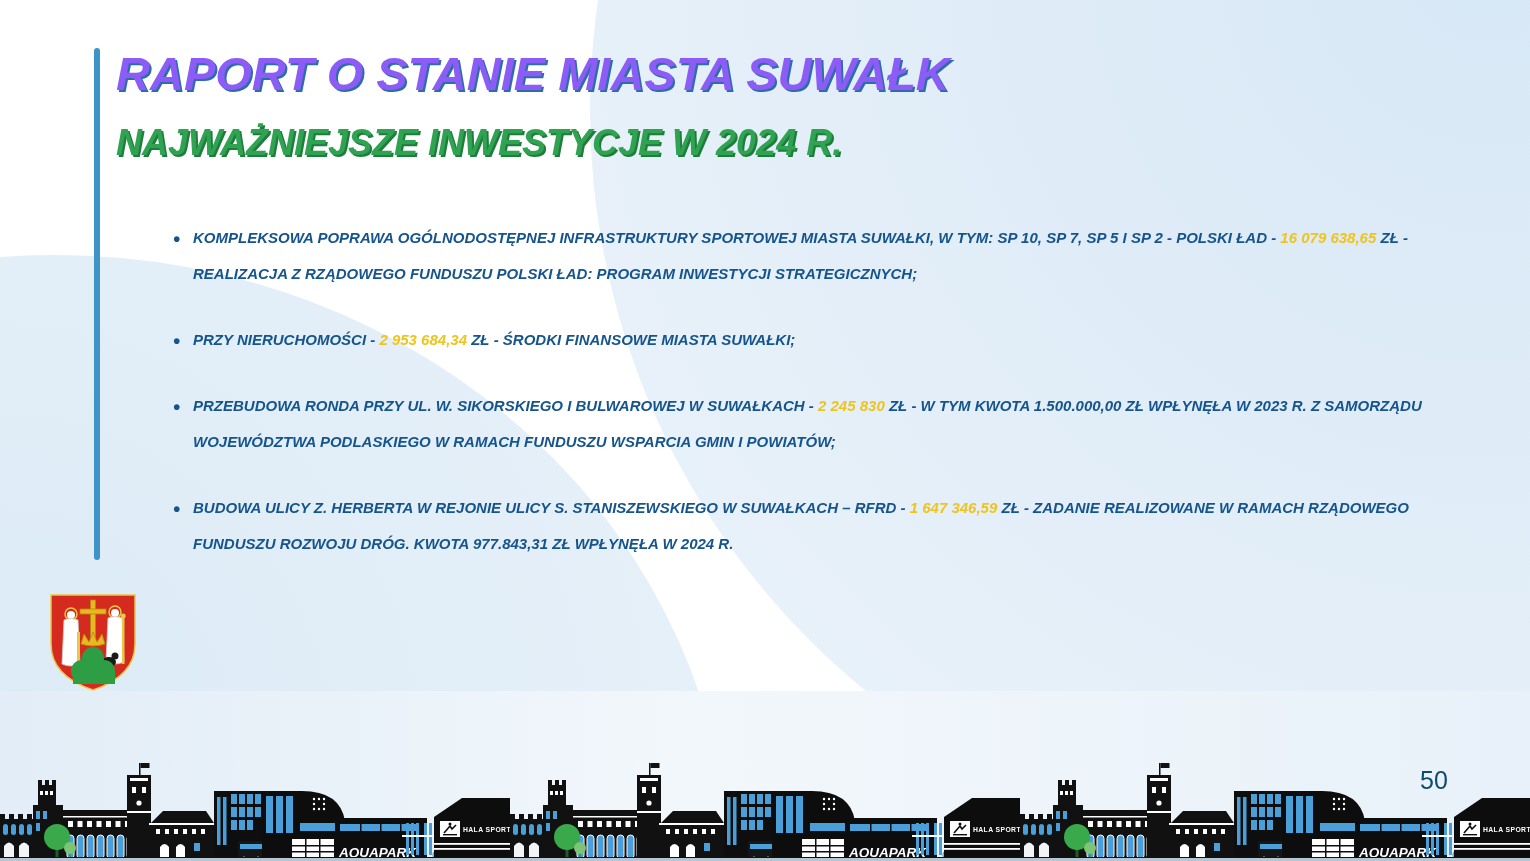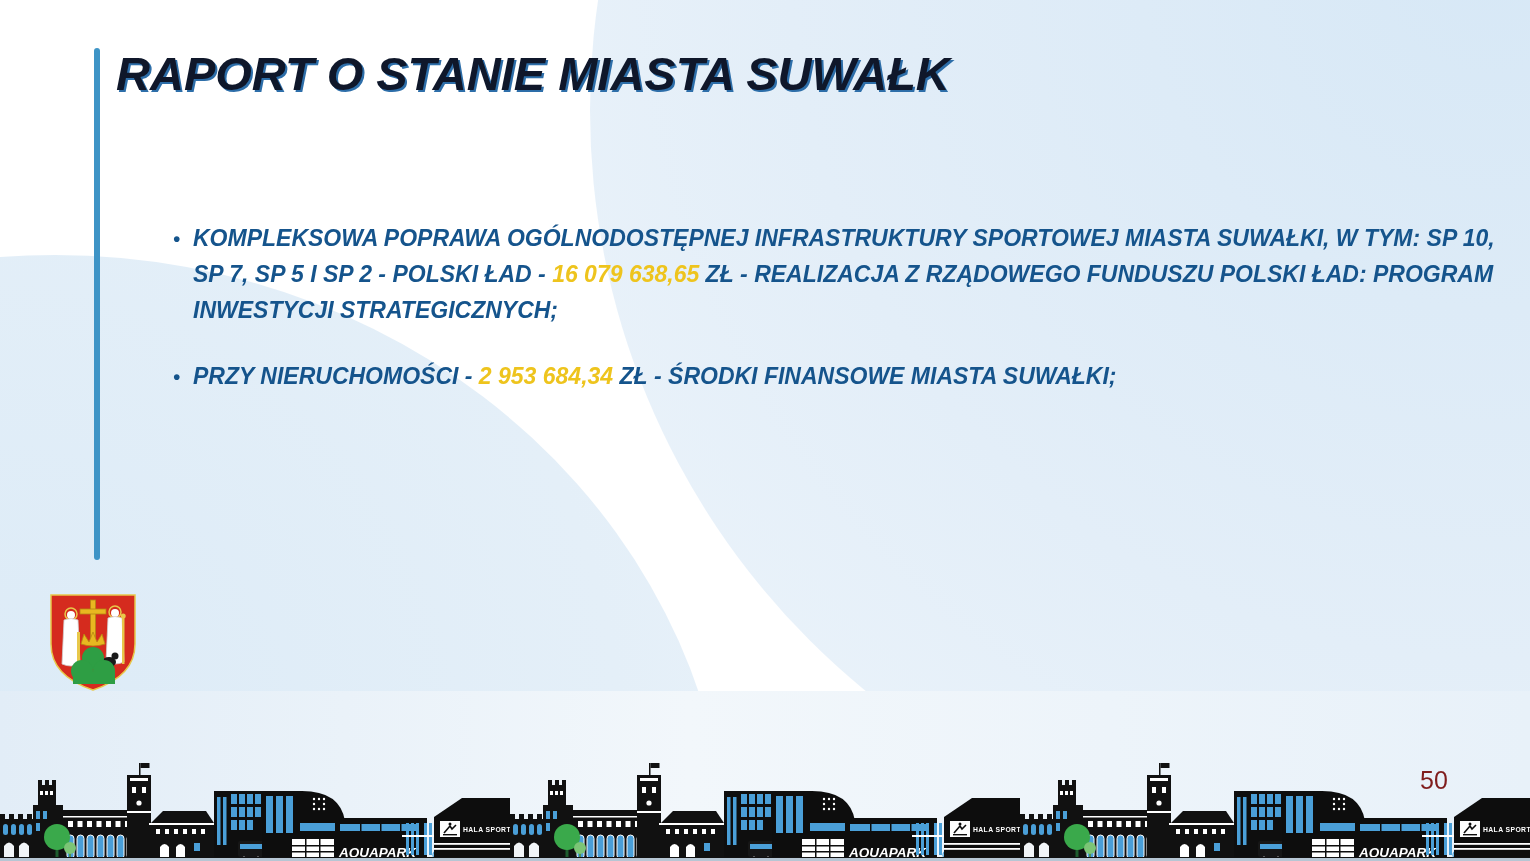--- a/index.html
+++ b/index.html
@@ -14,58 +14,61 @@
   .blob-left{width:1350px;height:1250px;left:-620px;top:255px;
       background:radial-gradient(circle at 45% 40%, #dcebf7 0%, #e4eff8 60%, #edf4fb 100%);}
   .bottom-band{position:absolute;left:0;bottom:0;width:1530px;height:170px;
       background:linear-gradient(to right,#e2edf7 0%,#f2f7fb 45%,#e8f1f9 100%);}
 
   .accent-line{position:absolute;left:94px;top:48px;width:6px;height:512px;
       background:#3e94c6;border-radius:3px;}
 
   .title{position:absolute;left:116px;top:46px;width:1100px;
       font-size:47px;font-weight:bold;font-style:italic;letter-spacing:0px;
-      color:#0f172a;text-shadow:2px 2px 0 #2d6ea9;white-space:nowrap;}
+      color:#8b5cf6;text-shadow:2px 2px 0 #2d6ea9;white-space:nowrap;}
   .subtitle{position:absolute;left:116px;top:122px;width:1000px;
       font-size:36px;font-weight:bold;font-style:italic;
       color:#2fa351;text-shadow:2px 2px 0 #1e7c3c;white-space:nowrap;}
 
   .bullets{position:absolute;left:193px;top:220px;width:1302px;
       margin:0;padding:0;list-style:none;}
   .bullets li{position:relative;margin:0 0 30px 0;padding-left:0;
-      font-size:23px;line-height:36px;font-weight:bold;font-style:italic;
+      font-size:15px;line-height:36px;font-weight:bold;font-style:italic;
       color:#15548c;}
   .bullets li::before{content:"\2022";position:absolute;left:-20px;top:1px;
       color:#15548c;font-size:20px;}
   .bullets .amount{color:#eec41d;}
 
   .coat-of-arms{position:absolute;left:47px;top:592px;width:92px;height:100px;}
 
   .page-number{position:absolute;left:1420px;top:766px;width:60px;
-      font-size:25px;color:#7f1d1d;font-weight:normal;}
+      font-size:25px;color:#0c4a6e;font-weight:normal;}
 
   .skyline{position:absolute;left:0;bottom:0;width:1530px;height:100px;}
   .ground-strip{position:absolute;left:0;bottom:0;width:1530px;height:3px;background:#b6c6d4;}
 </style>
 </head>
 <body>
 
 <div class="slide">
 
   <div class="blob blob-top-right"></div>
   <div class="blob blob-left"></div>
   <div class="bottom-band"></div>
 
   <div class="accent-line"></div>
 
   <div class="title">RAPORT O STANIE MIASTA SUWAŁK</div>
+  <div class="subtitle">NAJWAŻNIEJSZE INWESTYCJE W 2024 R.</div>
 
   <ul class="bullets">
       <li><span class="seg">KOMPLEKSOWA POPRAWA OGÓLNODOSTĘPNEJ INFRASTRUKTURY SPORTOWEJ MIASTA SUWAŁKI, W TYM: SP 10, SP 7, SP 5 I SP 2 - POLSKI ŁAD - </span><span class="amount">16 079 638,65</span><span class="seg"> ZŁ - REALIZACJA Z RZĄDOWEGO FUNDUSZU POLSKI ŁAD: PROGRAM INWESTYCJI STRATEGICZNYCH;</span></li>
       <li><span class="seg">PRZY NIERUCHOMOŚCI - </span><span class="amount">2 953 684,34</span><span class="seg"> ZŁ - ŚRODKI FINANSOWE MIASTA SUWAŁKI;</span></li>
+      <li><span class="seg">PRZEBUDOWA RONDA PRZY UL. W. SIKORSKIEGO I BULWAROWEJ W SUWAŁKACH - </span><span class="amount">2 245 830</span><span class="seg"> ZŁ - W TYM KWOTA 1.500.000,00 ZŁ WPŁYNĘŁA W 2023 R. Z SAMORZĄDU WOJEWÓDZTWA PODLASKIEGO W RAMACH FUNDUSZU WSPARCIA GMIN I POWIATÓW;</span></li>
+      <li><span class="seg">BUDOWA ULICY Z. HERBERTA W REJONIE ULICY S. STANISZEWSKIEGO W SUWAŁKACH – RFRD - </span><span class="amount">1 647 346,59</span><span class="seg"> ZŁ - ZADANIE REALIZOWANE W RAMACH RZĄDOWEGO FUNDUSZU ROZWOJU DRÓG. KWOTA 977.843,31 ZŁ WPŁYNĘŁA W 2024 R.</span></li>
     </ul>
 
   <svg class="coat-of-arms" viewBox="0 0 92 100">
     <path d="M4,3 H88 V52 Q88,84 46,98 Q4,84 4,52 Z" fill="#d52b1e" stroke="#e8c84a" stroke-width="1.5"></path>
 
     <g>
       <circle cx="24" cy="22" r="6" fill="none" stroke="#e8c84a" stroke-width="1.5"></circle>
       <circle cx="24" cy="23" r="4" fill="#ffffff"></circle>
       <path d="M17,28 Q24,25 31,28 L33,72 Q24,76 15,72 Z" fill="#ffffff" stroke="#cfcfcf" stroke-width="0.8"></path>
       <rect x="30" y="40" width="3" height="30" fill="#e8c84a"></rect>

